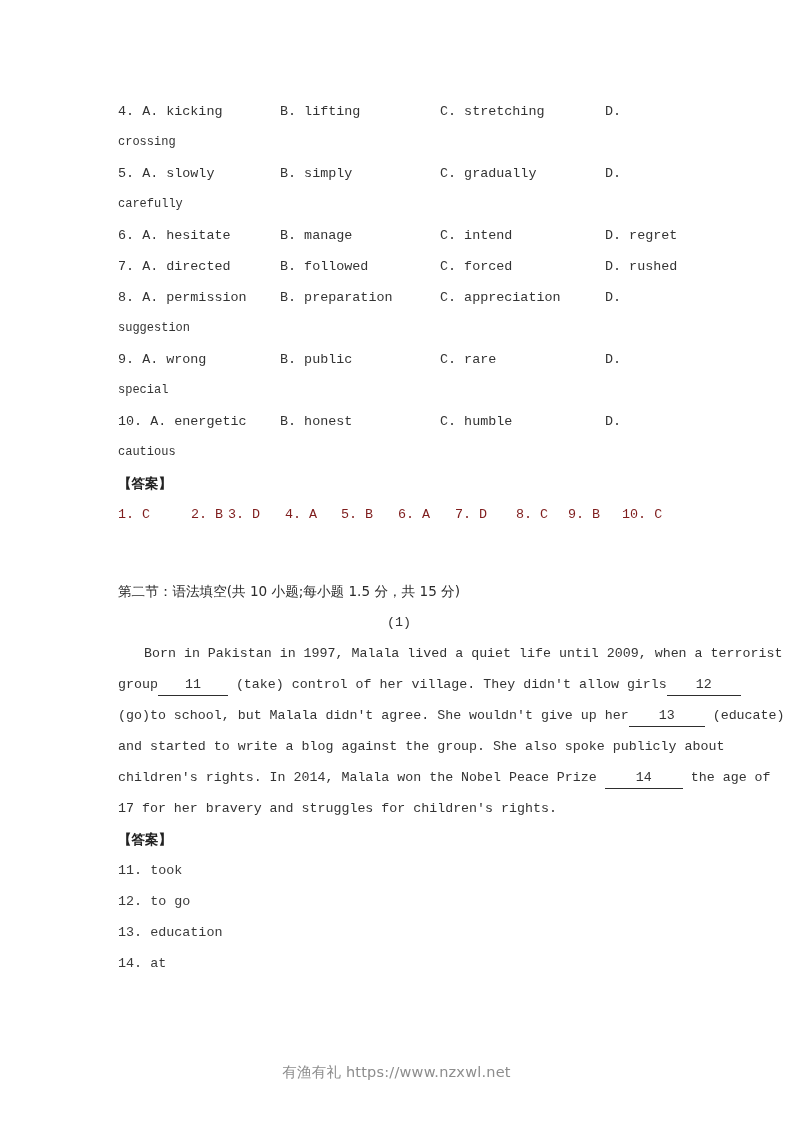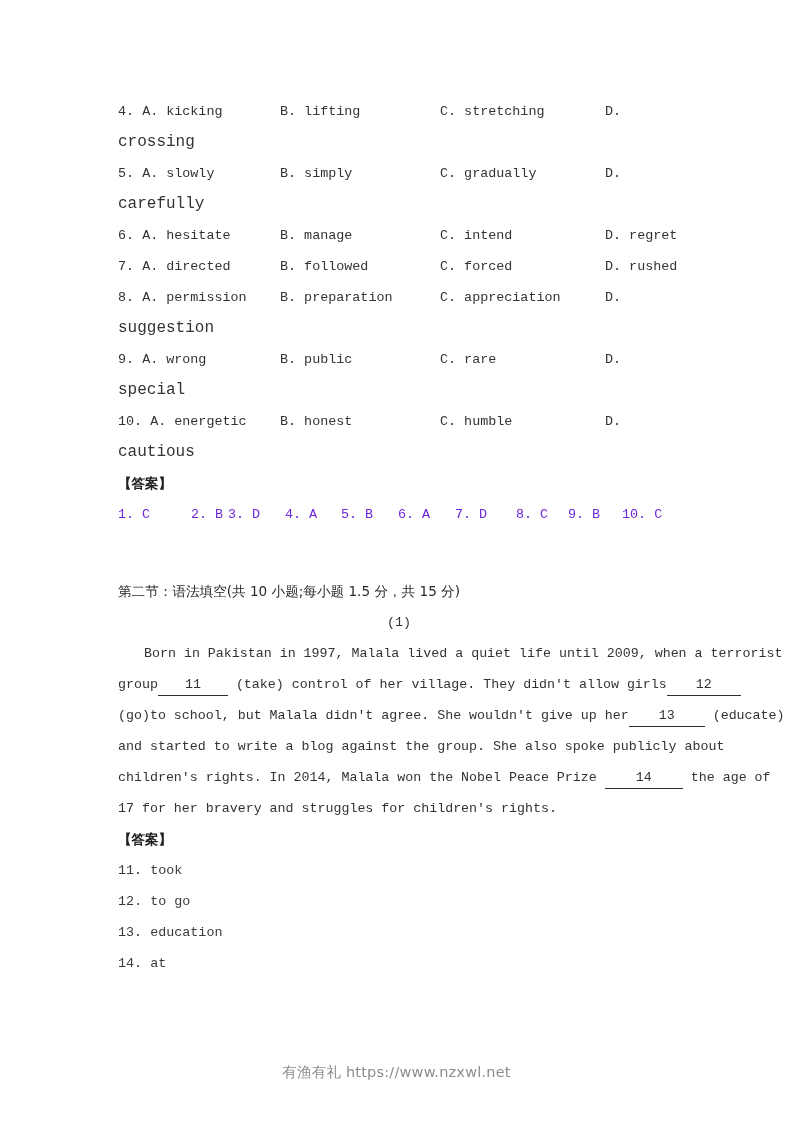--- a/index.html
+++ b/index.html
@@ -48,21 +48,21 @@
   }
   .opt-a { left: 0px; }
   .opt-b { left: 162px; }
   .opt-c { left: 322px; }
   .opt-d { left: 487px; }
 
   .overflow-line {
     height: 31px;
     line-height: 31px;
     font-family: "Liberation Mono", "DejaVu Sans Mono", monospace;
-    font-size: 16px;
+    font-size: 12px;
     color: #333333;
     white-space: nowrap;
   }
 
   
   .ans-head {
     height: 31px;
     line-height: 31px;
     font-family: "DejaVu Sans", "Liberation Sans", sans-serif;
     font-size: 13.5px;
@@ -75,21 +75,21 @@
     position: relative;
     height: 31px;
     line-height: 31px;
     white-space: nowrap;
   }
   .ans-item {
     position: absolute;
     top: 0;
     font-family: "Liberation Mono", "DejaVu Sans Mono", monospace;
     font-size: 13.4px;
-    color: #6d28d9;
+    color: #7f1d1d;
     white-space: nowrap;
   }
 
   
   .gap-before-section { height: 46px; }
 
   .cn {
     font-family: "DejaVu Sans", "Liberation Sans", sans-serif;
     font-size: 13.6px;
     color: #2b2b2b;

